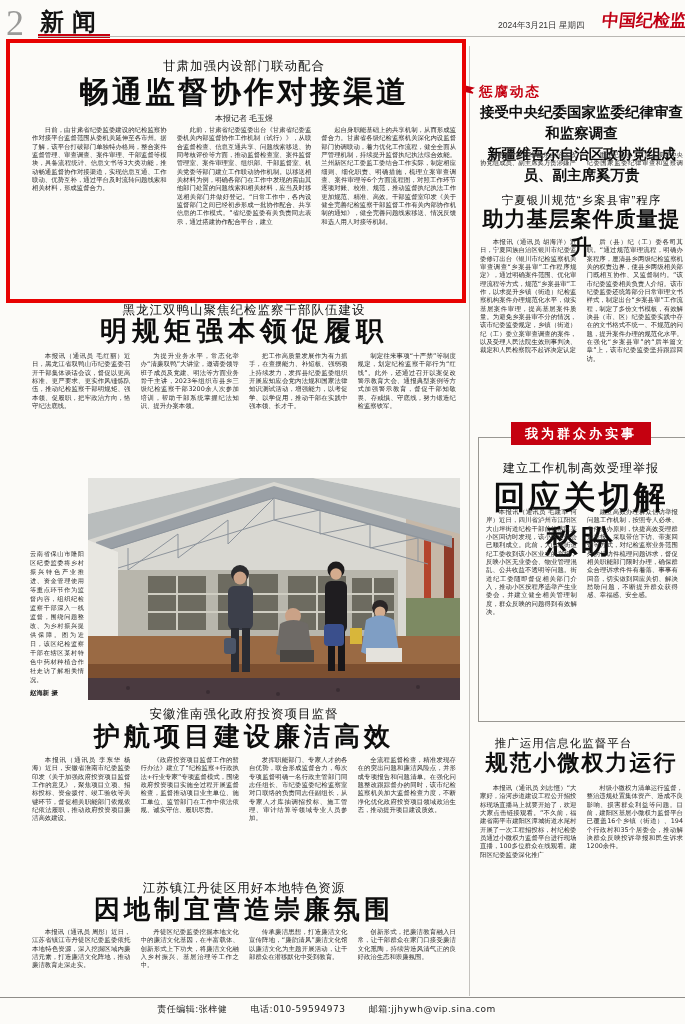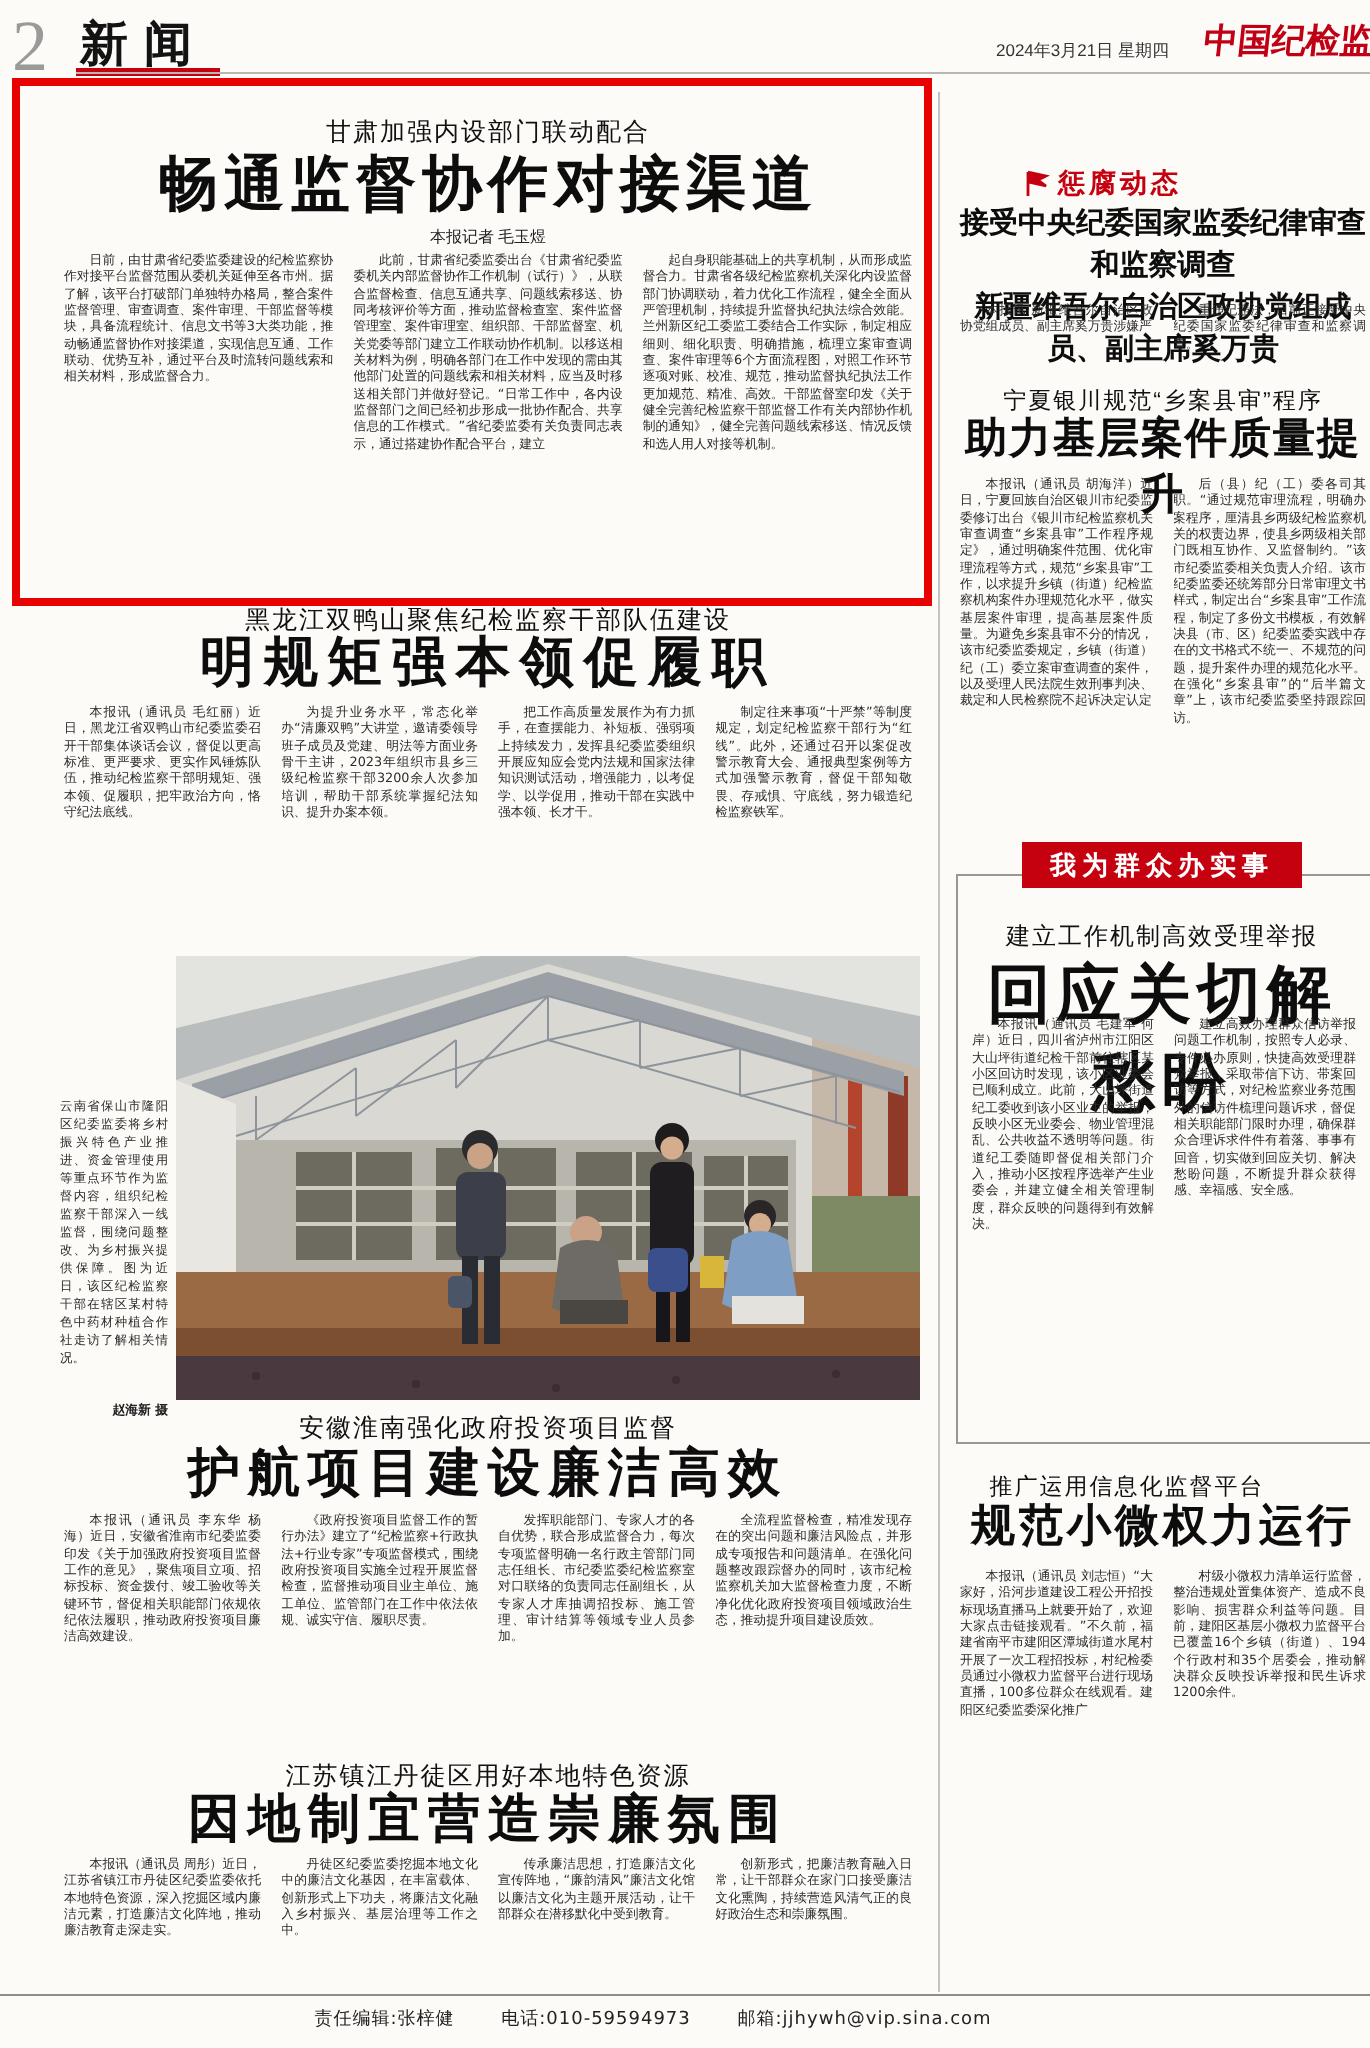--- a/index.html
+++ b/index.html
@@ -24,21 +24,21 @@
   .col{flex:1;font-size:6.4px;line-height:1.3;text-align:justify;color:#2a2a2a;
        font-family:"DejaVu Sans",sans-serif;overflow:hidden;text-indent:2em;}
   .vrule{width:1px;background:#c4c2be;}
   
   .anti-label{font-size:13.5px;font-weight:bold;color:#c50110;font-family:"Liberation Sans",sans-serif;letter-spacing:2px;}
   .badgebox{border:1px solid #9a9893;}
   .badge{background:#c50110;color:#fff;font-size:13px;font-weight:bold;letter-spacing:3px;
          padding:4px 14px;font-family:"Liberation Sans",sans-serif;white-space:nowrap;}
   
   .caption{font-size:6.2px;line-height:1.45;text-align:justify;color:#2a2a2a;font-family:"DejaVu Sans",sans-serif;}
-  .credit{font-size:6.4px;font-weight:bold;text-align:right;color:#222;font-family:"DejaVu Sans",sans-serif;margin-top:16px;}
+  .credit{font-size:6.4px;font-weight:bold;text-align:left;color:#222;font-family:"DejaVu Sans",sans-serif;margin-top:4px;}
   .footer-rule{left:0px;top:997px;width:685px;height:1px;background:#8f8d89;}
   .footer{left:0;top:1003px;width:653px;text-align:center;font-size:9px;color:#222;
           font-family:"DejaVu Sans",sans-serif;letter-spacing:.5px;}
   .footer span{margin:0 10px;}
 </style>
 </head>
 <body>
 
 <div class="page">
 
@@ -55,21 +55,21 @@
   <div class="abs headline" style="left:30px;top:72px;width:428px;font-size:30px;letter-spacing:3px;">畅通监督协作对接渠道</div>
   <div class="abs byline" style="left:30px;top:113px;width:428px;">本报记者 毛玉煜</div>
   <div class="abs cols" style="left:32px;top:126px;width:424px;height:162px;">
     <div class="col">日前，由甘肃省纪委监委建设的纪检监察协作对接平台监督范围从委机关延伸至各市州。据了解，该平台打破部门单独特办格局，整合案件监督管理、审查调查、案件审理、干部监督等模块，具备流程统计、信息文书等3大类功能，推动畅通监督协作对接渠道，实现信息互通、工作联动、优势互补，通过平台及时流转问题线索和相关材料，形成监督合力。</div>
     <div class="col">此前，甘肃省纪委监委出台《甘肃省纪委监委机关内部监督协作工作机制（试行）》，从联合监督检查、信息互通共享、问题线索移送、协同考核评价等方面，推动监督检查室、案件监督管理室、案件审理室、组织部、干部监督室、机关党委等部门建立工作联动协作机制。以移送相关材料为例，明确各部门在工作中发现的需由其他部门处置的问题线索和相关材料，应当及时移送相关部门并做好登记。“日常工作中，各内设监督部门之间已经初步形成一批协作配合、共享信息的工作模式。”省纪委监委有关负责同志表示，通过搭建协作配合平台，建立</div>
     <div class="col">起自身职能基础上的共享机制，从而形成监督合力。甘肃省各级纪检监察机关深化内设监督部门协调联动，着力优化工作流程，健全全面从严管理机制，持续提升监督执纪执法综合效能。兰州新区纪工委监工委结合工作实际，制定相应细则、细化职责、明确措施，梳理立案审查调查、案件审理等6个方面流程图，对照工作环节逐项对账、校准、规范，推动监督执纪执法工作更加规范、精准、高效。干部监督室印发《关于健全完善纪检监察干部监督工作有关内部协作机制的通知》，健全完善问题线索移送、情况反馈和选人用人对接等机制。</div>
   </div>
 
   <div class="abs vrule" style="left:469px;top:46px;height:950px;"></div>
 
-  <div class="abs" style="left:512px;top:83px;display:flex;align-items:center;gap:4px;">
+  <div class="abs" style="left:462px;top:83px;display:flex;align-items:center;gap:4px;">
     <svg width="13" height="14" viewBox="0 0 13 14">
       <path d="M2 1 L2 13 M2 1 L11 3 L7 5 L11 8 L2 6" fill="#c50110" stroke="#c50110" stroke-width="1.4"></path>
     </svg>
     <span class="anti-label">惩腐动态</span>
   </div>
   <div class="abs headline" style="left:478px;top:102px;width:207px;font-size:14.5px;line-height:1.45;font-family:'Liberation Sans',sans-serif;">
     <div>接受中央纪委国家监委纪律审查和监察调查</div>
     <div>新疆维吾尔自治区政协党组成员、副主席奚万贵</div>
   </div>
   <div class="abs cols" style="left:480px;top:151px;width:203px;height:30px;">

